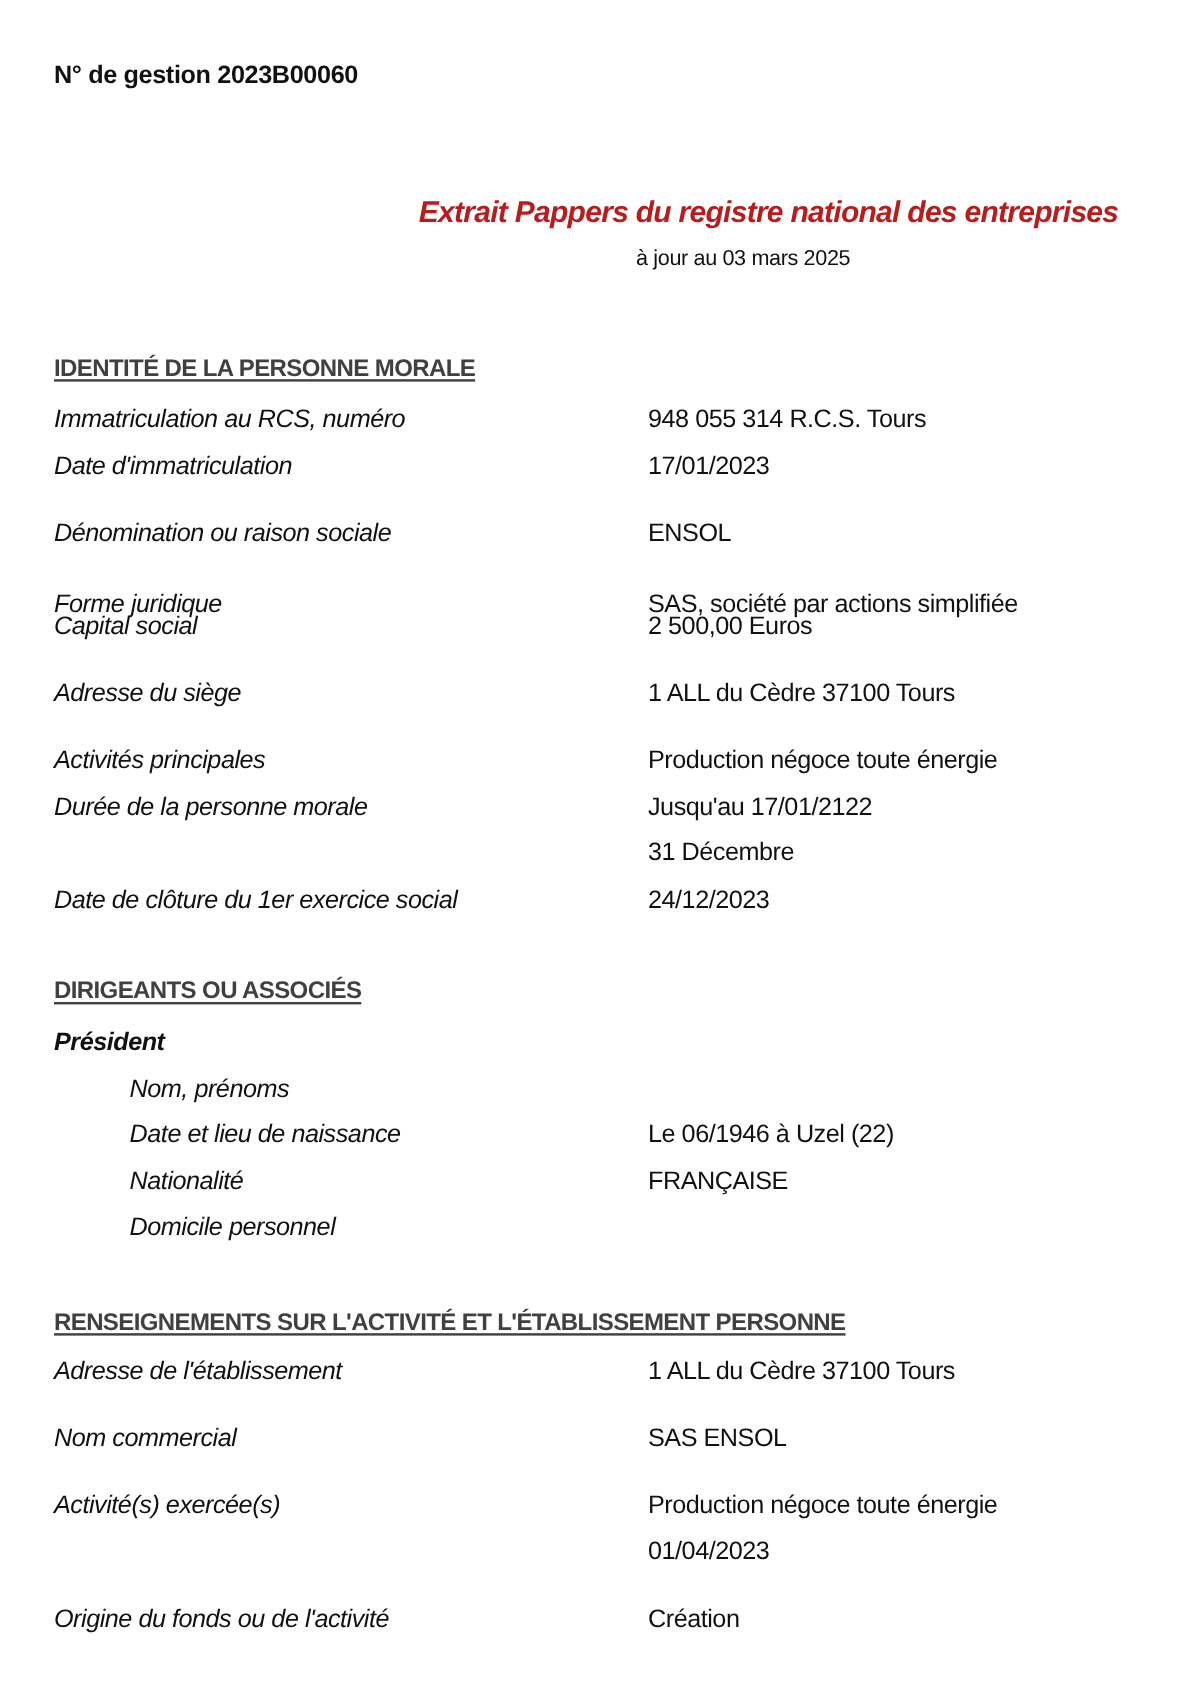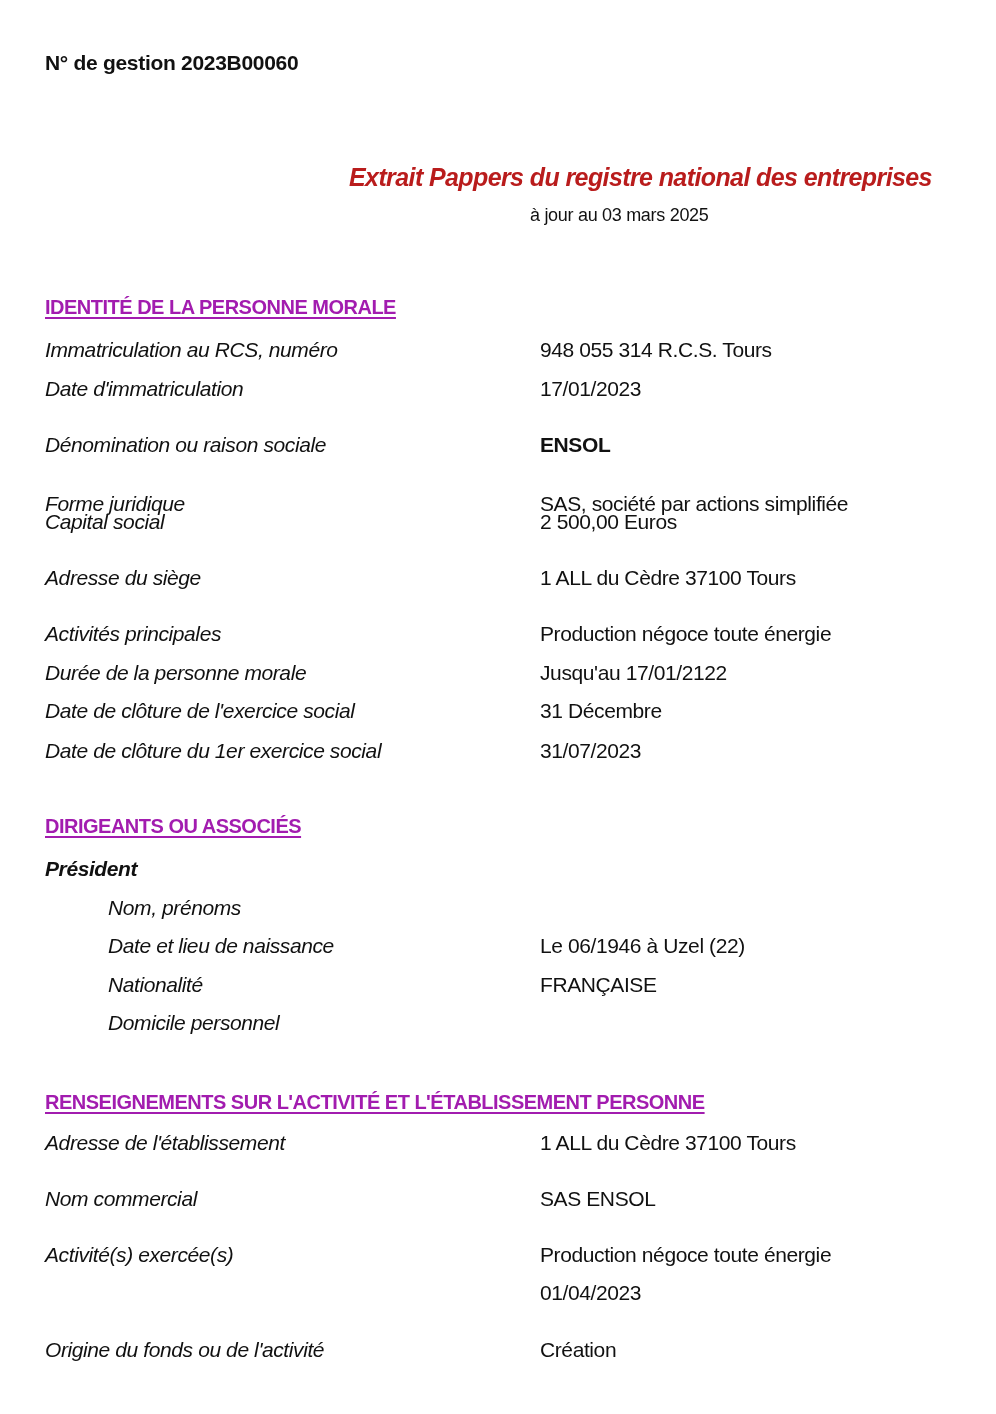--- a/index.html
+++ b/index.html
@@ -40,21 +40,21 @@
       top: 205px;
       font-size: 18px;
       letter-spacing: -0.3px;
       white-space: nowrap;
     }
     .section-title {
       position: absolute;
       left: 45px;
       font-size: 20px;
       font-weight: bold;
-      color: #a21caf;
+      color: #404040;
       text-decoration: underline;
       text-decoration-thickness: 2px;
       text-underline-offset: 3px;
       letter-spacing: -0.5px;
       white-space: nowrap;
     }
     .row {
       position: absolute;
       left: 45px;
       width: 920px;
@@ -69,21 +69,21 @@
       font-style: italic;
     }
     .row.indent .label {
       left: 63px;
     }
     .row .value {
       position: absolute;
       left: 495px;
     }
     .row .value.bold {
-      font-weight: bold;
+      font-weight: normal;
       text-align: right;
     }
     .role {
       position: absolute;
       left: 45px;
       font-size: 21px;
       font-weight: bold;
       font-style: italic;
       letter-spacing: -0.4px;
     }
@@ -123,26 +123,25 @@
 </div>
 <div class="row" style="top:622px;">
   <span class="label">Activités principales</span>
   <span class="value">Production négoce toute énergie</span>
 </div>
 <div class="row" style="top:661px;">
   <span class="label">Durée de la personne morale</span>
   <span class="value">Jusqu'au 17/01/2122</span>
 </div>
 <div class="row" style="top:699px;">
-  <span class="label">Date de clôture de l'exercice social</span>
   <span class="value">31 Décembre</span>
 </div>
 <div class="row" style="top:739px;">
   <span class="label">Date de clôture du 1er exercice social</span>
-  <span class="value">31/07/2023</span>
+  <span class="value">24/12/2023</span>
 </div>
 
 <div class="section-title" style="top:815px;">DIRIGEANTS OU ASSOCIÉS</div>
 <div class="role" style="top:857px;">Président</div>
 
 <div class="row indent" style="top:896px;">
   <span class="label">Nom, prénoms</span>
 </div>
 <div class="row indent" style="top:934px;">
   <span class="label">Date et lieu de naissance</span>

